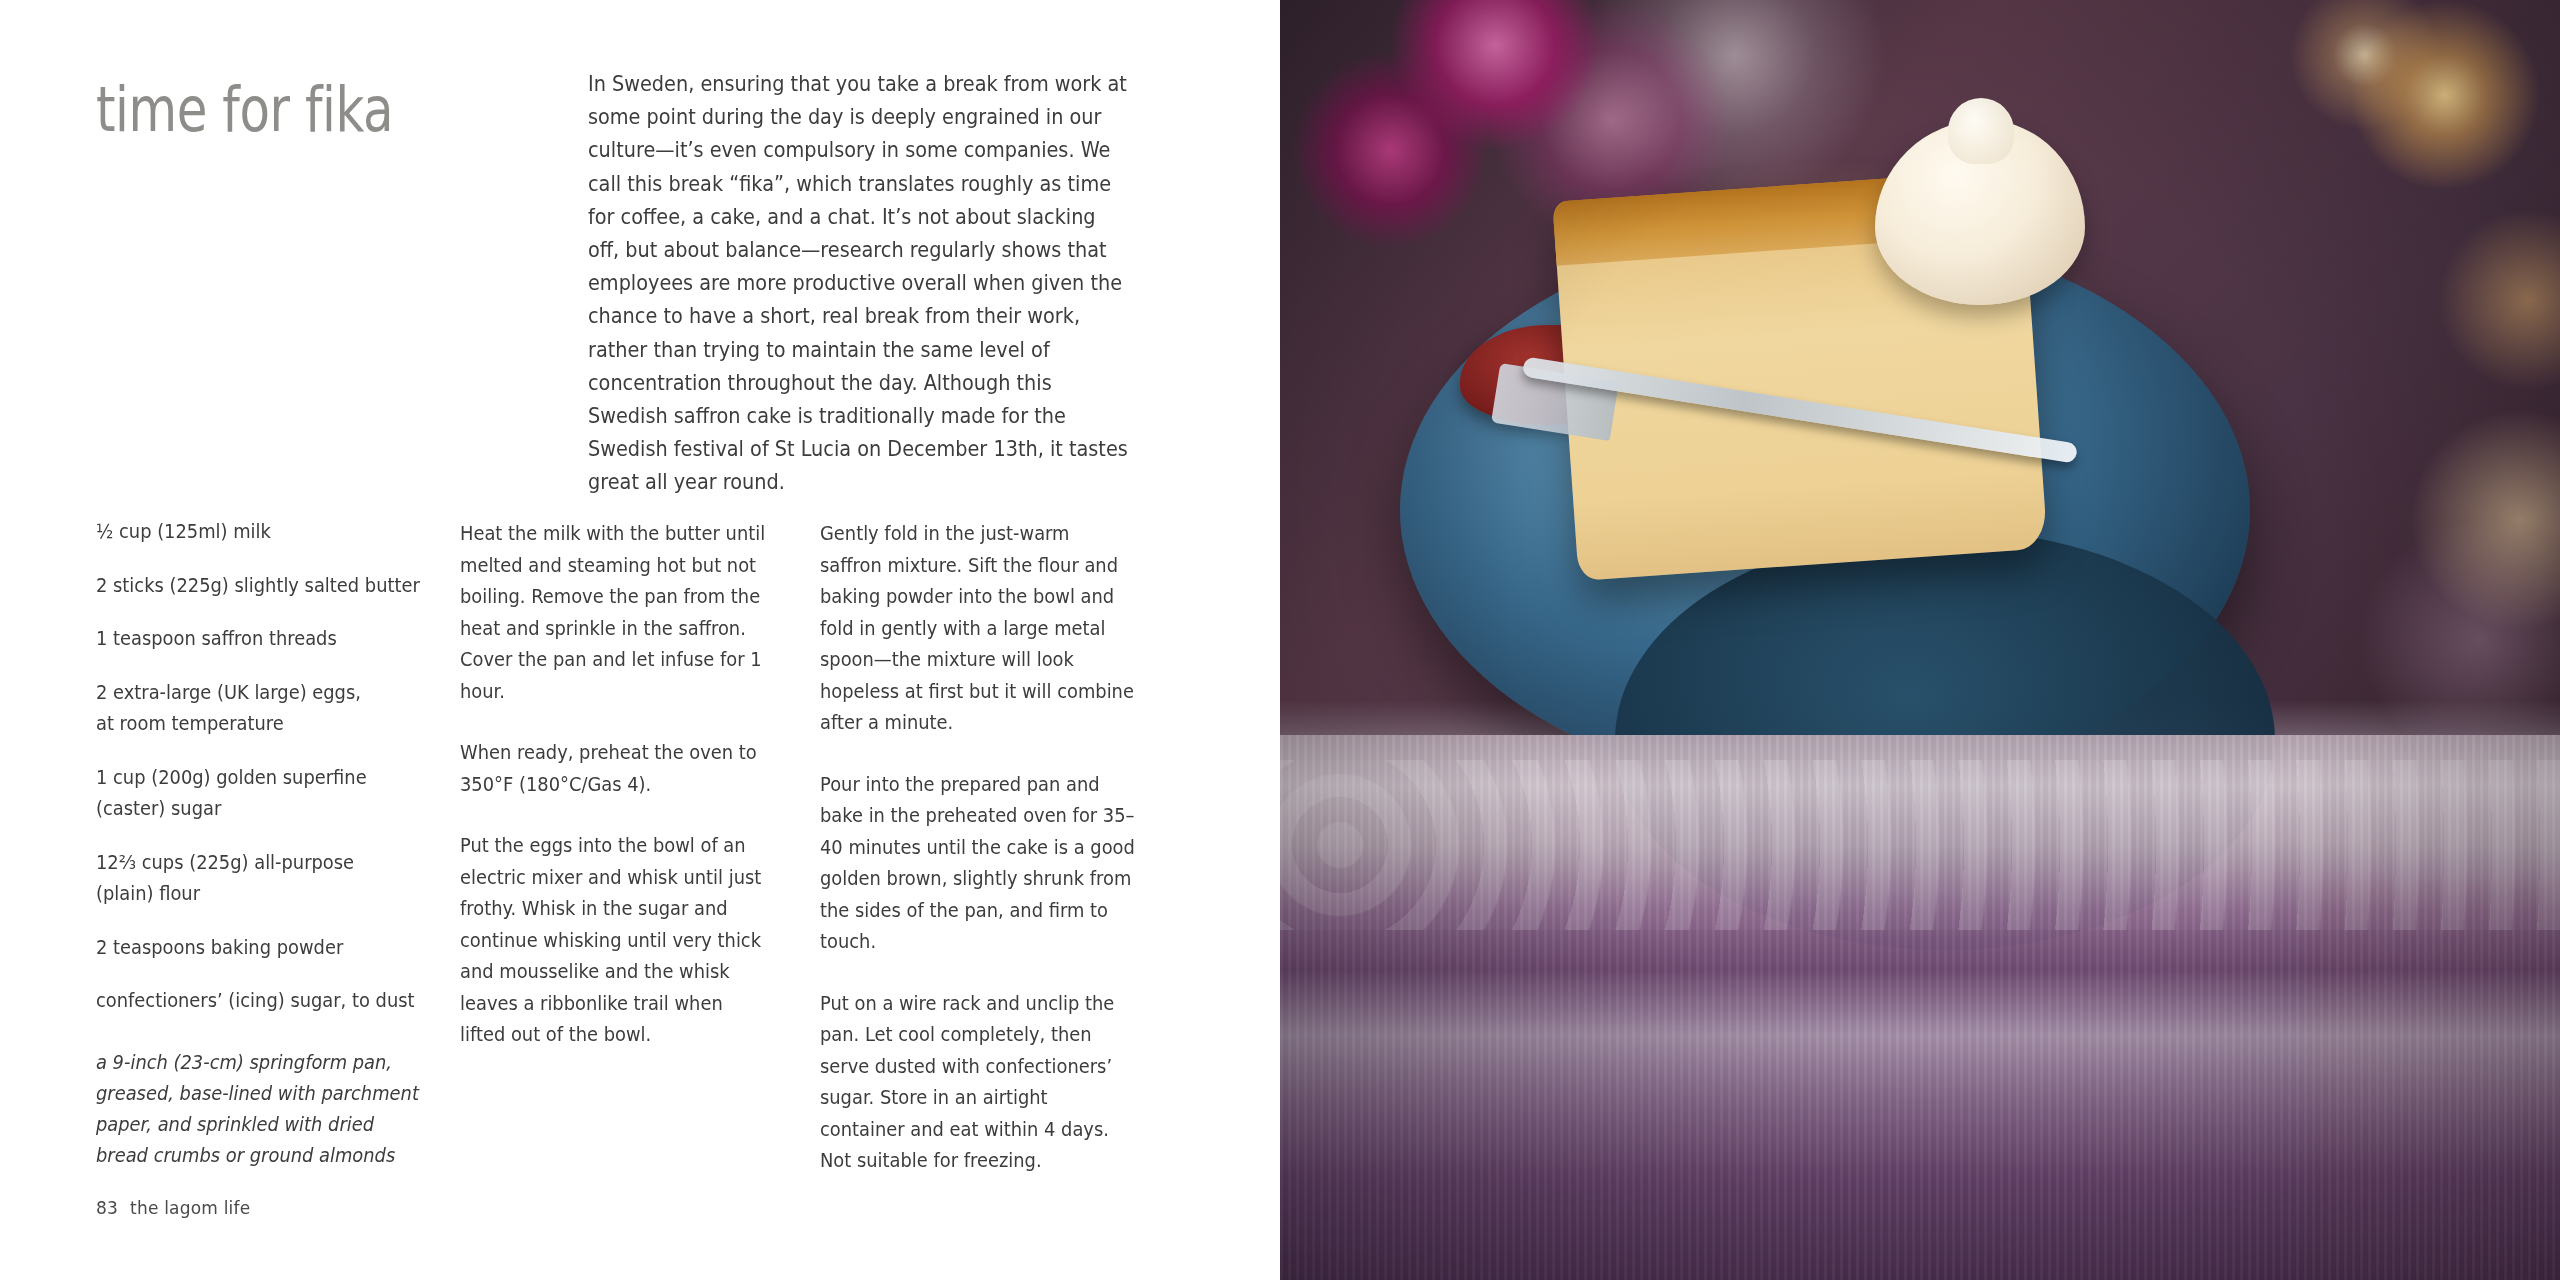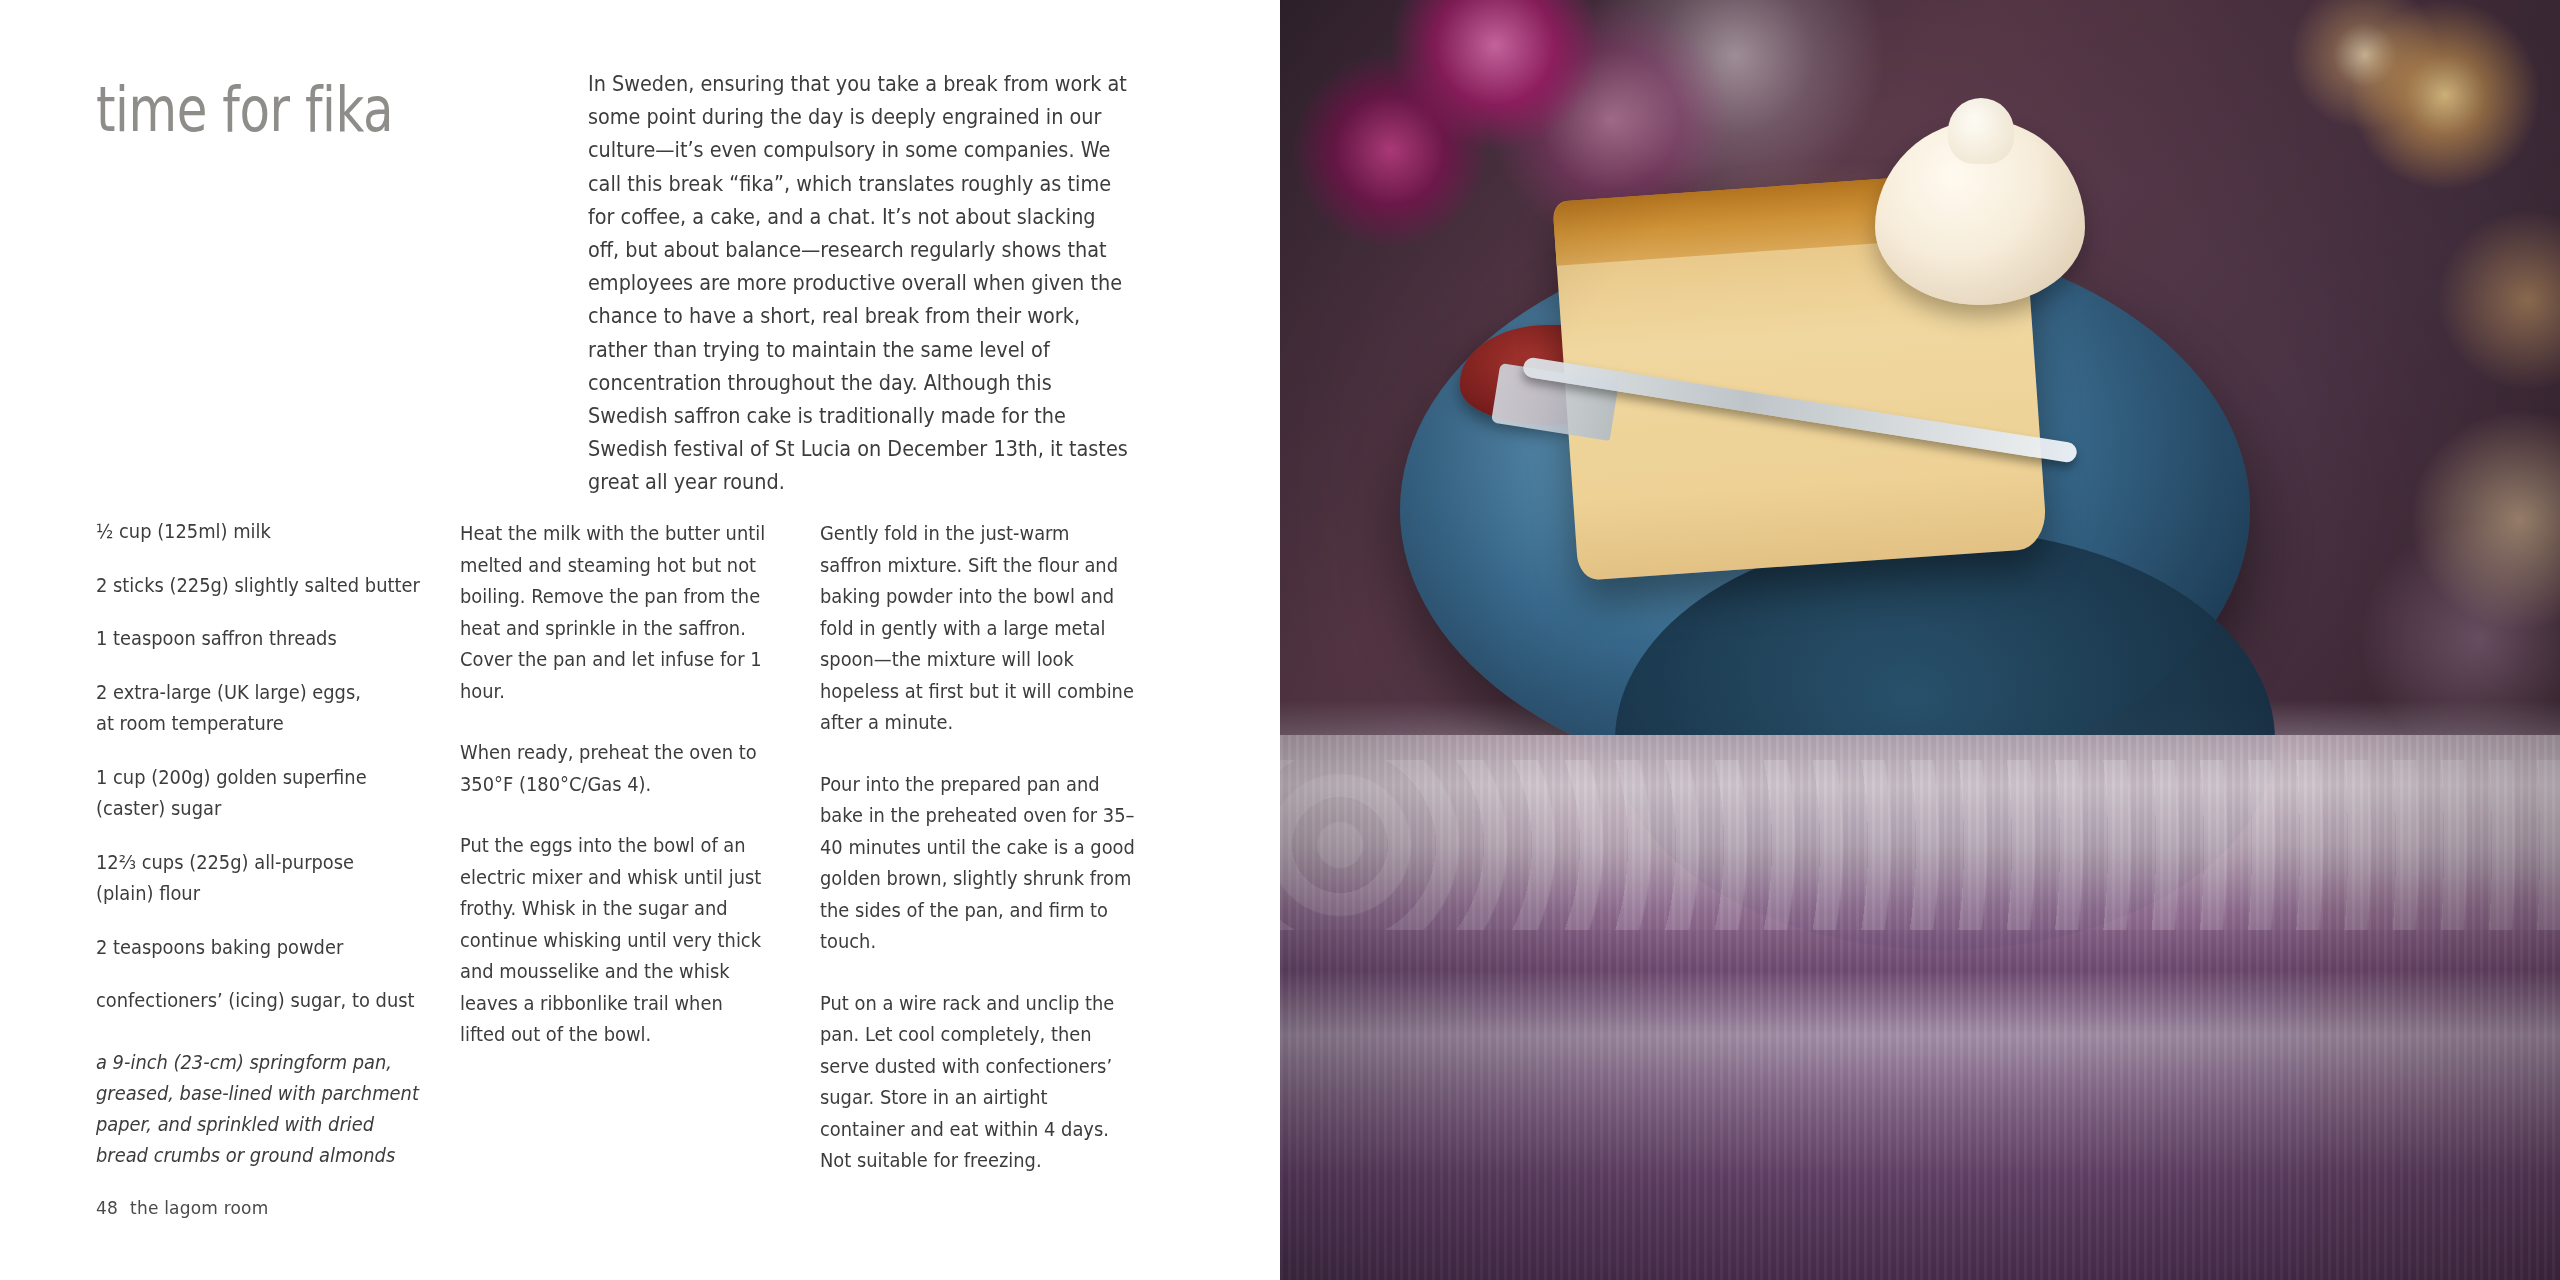--- a/index.html
+++ b/index.html
@@ -326,21 +326,21 @@
       <p>Put the eggs into the bowl of an electric mixer and whisk until just frothy. Whisk in the sugar and continue whisking until very thick and mousselike and the whisk leaves a ribbonlike trail when lifted out of the bowl.</p>
     </div>
 
     <div class="col col-method-2">
       <p>Gently fold in the just-warm saffron mixture. Sift the flour and baking powder into the bowl and fold in gently with a large metal spoon—the mixture will look hopeless at first but it will combine after a minute.</p>
       <p>Pour into the prepared pan and bake in the preheated oven for 35–40 minutes until the cake is a good golden brown, slightly shrunk from the sides of the pan, and firm to touch.</p>
       <p>Put on a wire rack and unclip the pan. Let cool completely, then serve dusted with confectioners’ sugar. Store in an airtight container and eat within 4 days. Not suitable for freezing.</p>
     </div>
 
     <div class="folio">
-      <span class="folio-num">48</span><span>the lagom room</span>
+      <span class="folio-num">83</span><span>the lagom life</span>
     </div>
 
   </div>
 
   <div class="right-page">
     <div class="photo">
       <div class="photo-overlay-wood"></div>
       <div class="photo-plate">
         <div class="photo-plate-inner"></div>
       </div>

